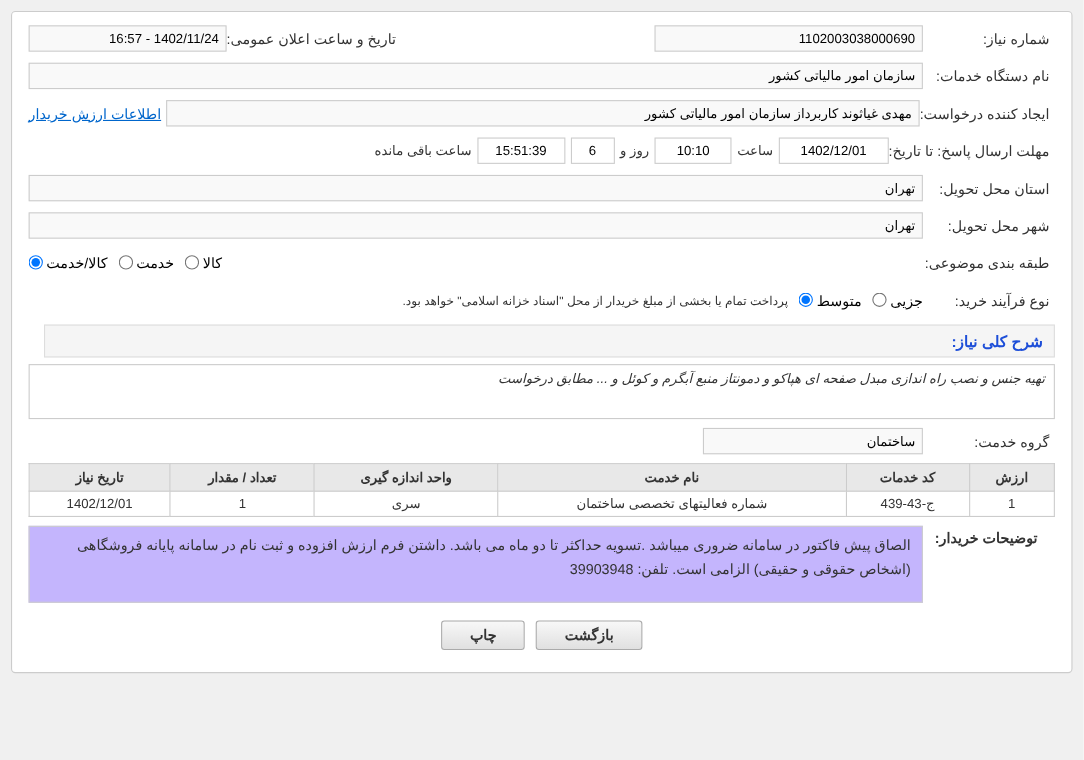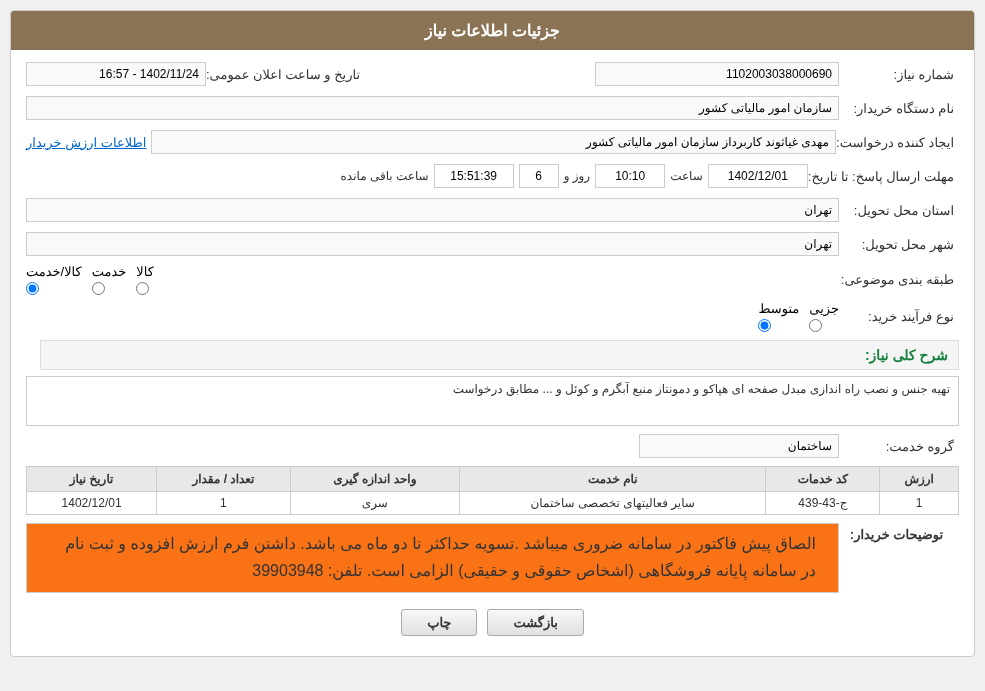--- a/index.html
+++ b/index.html
@@ -87,49 +87,49 @@
     }
     .radio-group {
       display: flex;
       align-items: center;
       gap: 10px;
       flex: 1;
       justify-content: flex-end;
     }
     .radio-item {
       display: flex;
-      align-items: flex-end;
+      align-items: flex-start;
       gap: 3px;
-      flex-direction: column;
     }
     .section-header {
       background: #f5f5f5;
       border: 1px solid #ddd;
       padding: 6px 10px;
       font-weight: bold;
       font-size: 14px;
-      color: #15803d;
+      color: #1d4ed8;
       margin: 8px 0 6px 14px;
     }
     .textarea-box {
       border: 1px solid #ccc;
       background: #fff;
       padding: 5px 8px;
       min-height: 50px;
       width: 100%;
       text-align: right;
       font-family: Tahoma, Arial, sans-serif;
       font-size: 12px;
       resize: none;
       color: #333;
     }
     .sharh-container {
       display: flex;
       align-items: flex-start;
       margin-bottom: 6px;
+      font-style: italic;
     }
     .services-table {
       width: 100%;
       border-collapse: collapse;
       margin-bottom: 8px;
     }
     .services-table th {
       background: #e8e8e8;
       border: 1px solid #ccc;
       padding: 5px 8px;
@@ -139,24 +139,24 @@
     }
     .services-table td {
       border: 1px solid #ccc;
       padding: 4px 8px;
       text-align: center;
       font-size: 12px;
       color: #333;
     }
     .tafsilat-box {
       border: 1px solid #ccc;
-      background: #f97316;
-      padding: 6px 22px;
+      background: #c4b5fd;
+      padding: 6px 10px;
       min-height: 70px;
-      font-size: 16px;
+      font-size: 13px;
       color: #333;
       text-align: right;
       line-height: 1.7;
     }
     .tafsilat-row {
       display: flex;
       align-items: flex-start;
       margin-bottom: 6px;
     }
     .tafsilat-label {
@@ -193,34 +193,33 @@
     }
     .watermark-area {
       position: relative;
     }
   </style>
 </head>
 <body>
 
 <div class="page-wrapper">
   <div class="main-container watermark-area">
-    <div class="header-bar">جزئیات اطلاعات نیاز</div>
 
     <div class="content-area">
 
       <div class="info-row">
         <span class="label">شماره نیاز:</span>
         <input class="input-field input-readonly" readonly="" value="1102003038000690" style="">
         <span style="flex:1"></span>
         <span class="label">تاریخ و ساعت اعلان عمومی:</span>
         <input class="input-field input-readonly" readonly="" style="max-width: 180px;" value="1402/11/24 - 16:57">
       </div>
 
       <div class="info-row">
-        <span class="label">نام دستگاه خریدار:</span>
+        <span class="label">نام دستگاه خدمات:</span>
         <input class="input-field input-readonly" readonly="" value="سازمان امور مالیاتی کشور" style="">
       </div>
 
       <div class="info-row">
         <span class="label">ایجاد کننده درخواست:</span>
         <input class="input-field input-readonly" readonly="" value="مهدی غیاثوند کاربرداز سازمان امور مالیاتی کشور" style="">
         <span class="link-text">اطلاعات ارزش خریدار</span>
       </div>
 
       <div class="info-row">
@@ -267,20 +266,21 @@
         <div style="display:flex; align-items:center; gap:10px; margin-left:10px;">
           <div class="radio-item">
             <span>جزیی</span>
             <input type="radio" name="nooe" style="">
           </div>
           <div class="radio-item">
             <span>متوسط</span>
             <input type="radio" name="nooe" checked="" style="">
           </div>
         </div>
+        <span style="font-size:11px; color:#333; flex:1; text-align:right;">پرداخت تمام یا بخشی از مبلغ خریدار از محل "اسناد خزانه اسلامی" خواهد بود.</span>
       </div>
 
       <div style="margin-bottom:6px;">
         <div class="section-header">
           <span>شرح کلی نیاز:</span>
         </div>
         <div class="sharh-container">
           <div class="textarea-box">تهیه جنس و نصب راه اندازی مبدل صفحه ای هپاکو و دمونتاز منبع آبگرم و کوئل و ... مطابق درخواست</div>
         </div>
       </div>
@@ -299,21 +299,21 @@
             <th>نام خدمت</th>
             <th>واحد اندازه گیری</th>
             <th>تعداد / مقدار</th>
             <th>تاریخ نیاز</th>
           </tr>
         </thead>
         <tbody id="services-tbody">
         <tr>
               <td>1</td>
               <td>ج-43-439</td>
-              <td>سایر فعالیتهای تخصصی ساختمان</td>
+              <td>شماره فعالیتهای تخصصی ساختمان</td>
               <td>سری</td>
               <td>1</td>
               <td>1402/12/01</td>
             </tr>
           </tbody>
       </table>
 
       <div class="tafsilat-row">
         <span class="tafsilat-label">توضیحات خریدار:</span>
         <div class="tafsilat-box" style="flex:1;">الصاق پیش فاکتور در سامانه ضروری میباشد .تسویه حداکثر تا دو ماه می باشد.  داشتن فرم ارزش افزوده و ثبت نام در سامانه پایانه فروشگاهی (اشخاص حقوقی و حقیقی) الزامی است.  تلفن:  39903948</div>

